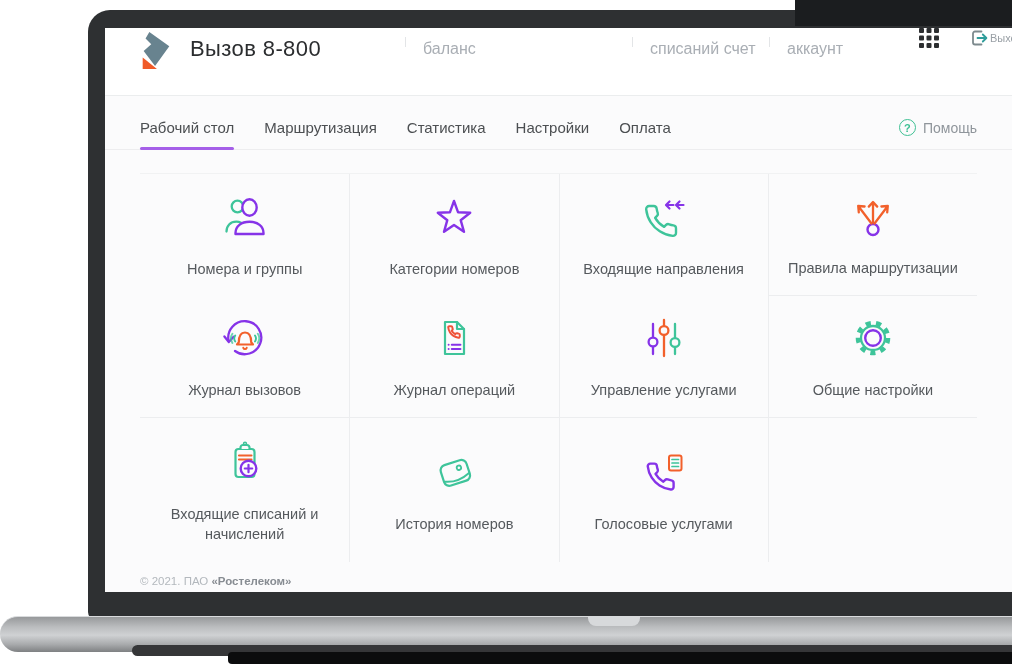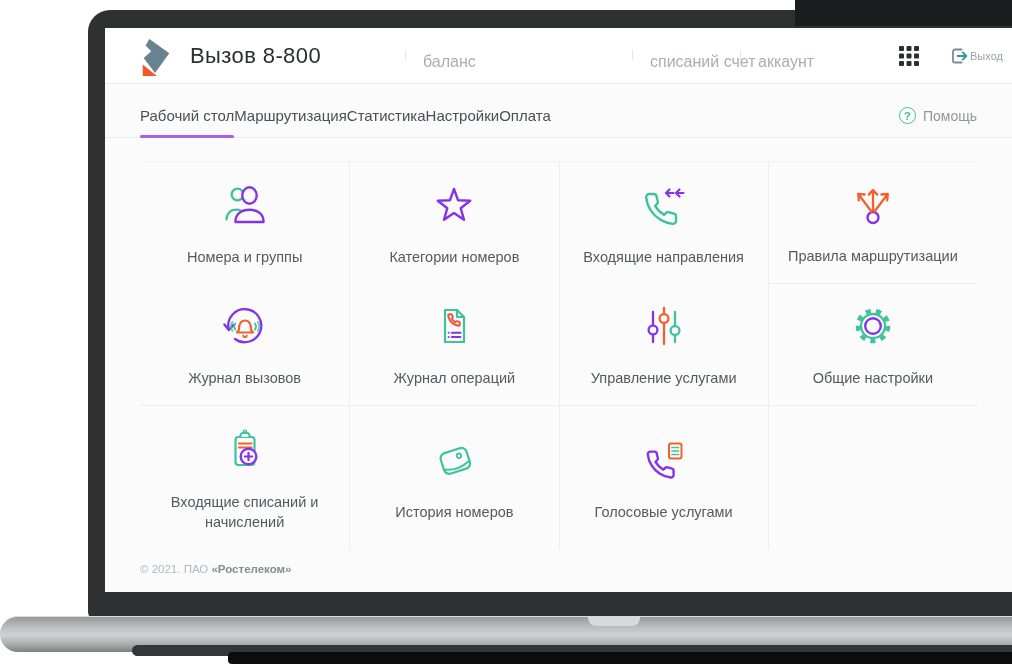--- a/index.html
+++ b/index.html
@@ -19,35 +19,35 @@
            border-radius:0 0 8px 8px; z-index:6; }
   .foot-dot { position:absolute; width:6px; height:4px; border-radius:50%; background:#6f7173; z-index:6; }
   .fd1 { left:376px; top:645px; } .fd2 { left:856px; top:645px; }
   .lip-mid { position:absolute; left:132px; top:645px; width:880px; height:11px; background:#353638;
              border-radius:6px 0 0 6px; z-index:6; }
   .lip-black { position:absolute; left:228px; top:652px; width:784px; height:12px; background:#0b0c0d;
                border-radius:4px 0 0 4px; z-index:7; }
 
   
   .app { width:100%; height:100%; background:#fbfbfc; display:flex; flex-direction:column; }
-  .topbar { height:56px; background:#fff; border-bottom:1px solid #ebedee; display:flex; align-items:center; flex:none; }
+  .topbar { height:68px; background:#fff; border-bottom:1px solid #ebedee; display:flex; align-items:flex-start; flex:none; }
   .brand { width:300px; flex:none; display:flex; align-items:center; gap:15px; padding-left:32px; }
   .brand-title { font-size:22px; color:#2b2d2f; font-weight:500; letter-spacing:.4px; white-space:nowrap; }
   .hfield { position:relative; padding:12px 0 0 18px; flex:none; }
   .hfield::before, .hactions::before { content:""; position:absolute; left:0; top:9px; bottom:11px; width:1px; background:#e3e5e7; }
-  .f1 { width:227px; } .f2 { width:108px; } .f3 { width:150px; }
+  .f1 { width:227px; } .f2 { width:108px; } .f3 { width:150px;margin-left:29px; }
   .hfield-label { font-size:16px; color:#a9aeb4; white-space:nowrap; }
   .hactions { position:relative; flex:1; display:flex; align-items:center; justify-content:center; gap:30px; }
   .apps-btn { width:20px; height:20px; cursor:pointer; }
   .exit-btn { display:flex; align-items:center; gap:1px; cursor:pointer; }
   .exit-label { font-size:11px; color:#9aa0a6; }
 
   .navrow { margin-top:10px; height:44px; padding:0 35px; display:flex; align-items:center;
             border-bottom:1px solid #ededef; flex:none; }
-  .tabs { display:flex; height:100%; }
+  .tabs { display:flex; gap:30px; height:100%; }
   .tab { font-size:15px; color:#4c4f52; height:100%; display:flex; align-items:center; position:relative; cursor:pointer; white-space:nowrap; }
   .tab.active::after { content:""; position:absolute; left:0; right:0; bottom:-1px; height:3px; background:#a55fe8; border-radius:2px; }
   .help { margin-left:auto; display:flex; align-items:center; gap:7px; color:#8f959b; font-size:14px; cursor:pointer; }
   .help-q { width:17px; height:17px; border:1.5px solid #3ec093; border-radius:50%; display:flex;
             align-items:center; justify-content:center; font-size:11px; font-weight:bold; color:#3ec093; flex:none; }
 
   .grid { margin:23px 35px 0; display:grid; grid-template-columns:repeat(4,1fr);
           border-top:1px solid #f1f2f3; flex:none; }
   .cell { min-height:122px; display:flex; flex-direction:column; align-items:center; justify-content:center;
           gap:16px; padding:6px 10px; cursor:pointer; }

